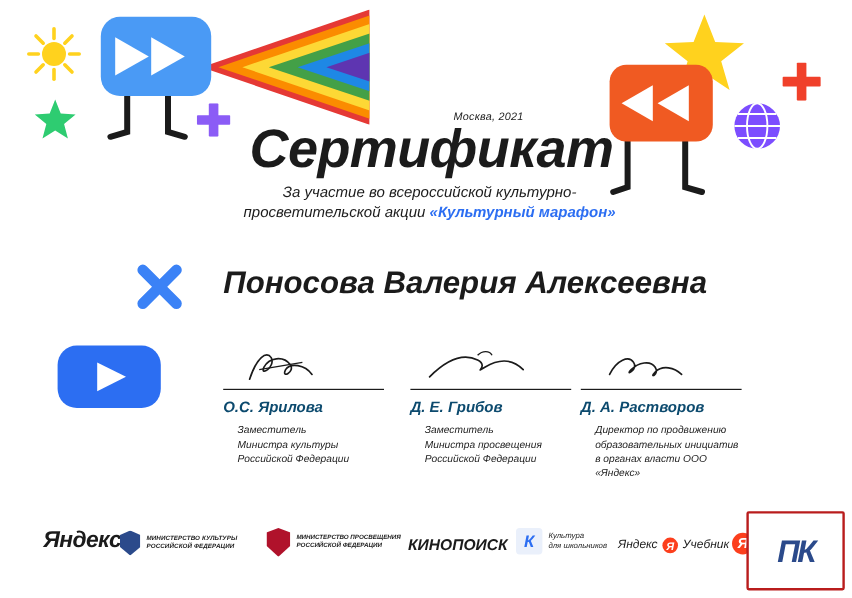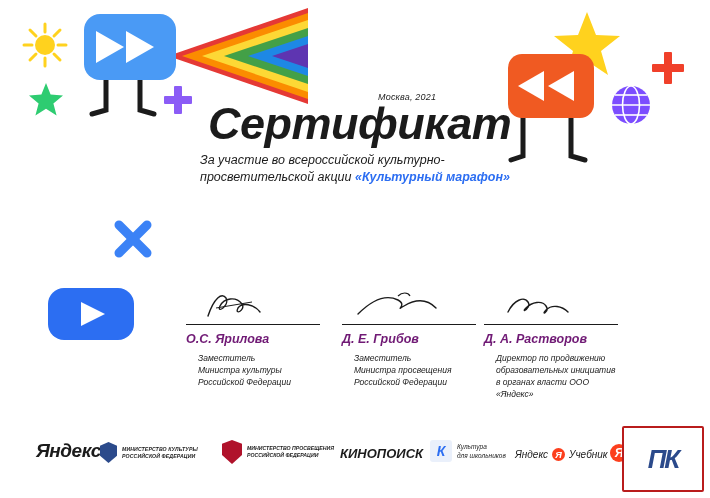--- a/index.html
+++ b/index.html
@@ -92,44 +92,44 @@
     position: absolute; left: 378px; top: 92px;
     font-size: 9px; color: #1b1b1b; letter-spacing: .2px;
   }
   .title {
     position: absolute; left: 188px; top: 98px;
     font-size: 45px; font-weight: bold; color: #1b1b1b;
     letter-spacing: -.5px;
     margin-left: 20px;
   }
   .subtitle {
-    position: absolute; left: 200px; top: 152px;
+    position: absolute; left: 188px; top: 152px;
     width: 340px;
-    font-size: 12.5px; line-height: 17px; color: #1b1b1b;
+    font-size: 12.5px; line-height: 17px; color: #1b1b1b; text-align: center;
   }
   .subtitle .accent { color: #2c6ef2; font-weight: bold; }
   .recipient {
     position: absolute; left: 186px; top: 220px;
     font-size: 26px; font-weight: bold; color: #1b1b1b;
   }
 
   
   .sig {
     position: absolute; top: 286px; width: 140px;
   }
   .sig-1 { left: 186px; }
   .sig-2 { left: 342px; }
   .sig-3 { left: 484px; }
   .sig .scribble { height: 38px; position: relative; }
   .sig .rule {
     border-bottom: 1px solid #1b1b1b;
     width: 134px;
   }
   .sig .name {
-    margin-top: 7px; font-size: 12.5px; font-weight: bold; color: #701a75;
+    margin-top: 7px; font-size: 12.5px; font-weight: bold; color: #0c4a6e;
   }
   .sig .role {
     margin-top: 6px; font-size: 8.5px; line-height: 12px; color: #1b1b1b; margin-left: 12px;
   }
 
   
   .footer {
     position: absolute; left: 0; top: 424px; width: 618px; height: 68px;
   }
   .logo { position: absolute; color: #1b1b1b; }
@@ -280,20 +280,21 @@
 
   <div class="place">Москва, 2021</div>
 
   <div class="title">Сертификат</div>
 
   <div class="subtitle">
     <span>За участие во всероссийской культурно-</span><br>
     <span>просветительской акции </span><span class="accent">«Культурный марафон»</span>
   </div>
 
+  <div class="recipient">Поносова Валерия Алексеевна</div>
 
   <div class="sig sig-1">
     <div class="scribble">
       <svg width="134" height="38" viewBox="0 0 134 38">
         <path d="M22 30 C28 12, 36 6, 40 12 C44 20, 30 28, 34 20 C38 12, 50 10, 56 18 C60 24, 48 30, 52 22 C56 16, 68 18, 74 26" stroke="#1b1b1b" stroke-width="1.4" fill="none" stroke-linecap="round"></path>
         <path d="M30 22 L66 16" stroke="#1b1b1b" stroke-width="1" fill="none"></path>
       </svg>
     </div>
     <div class="rule"></div>
     <div class="name">О.С. Ярилова</div>

